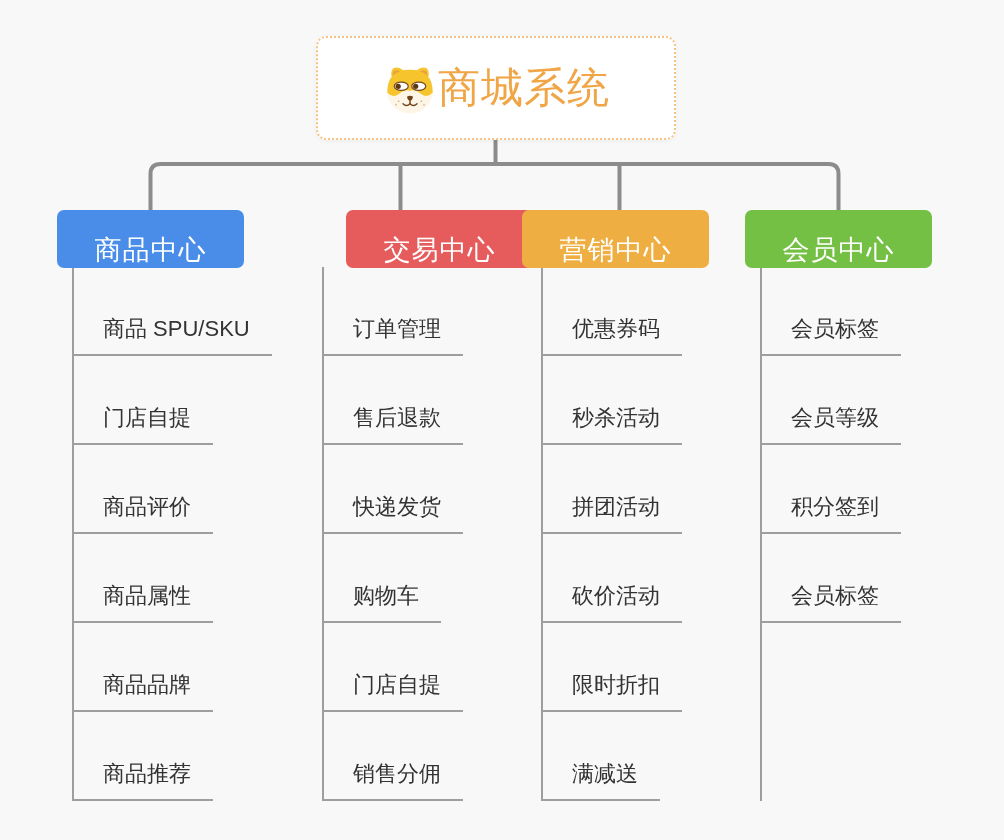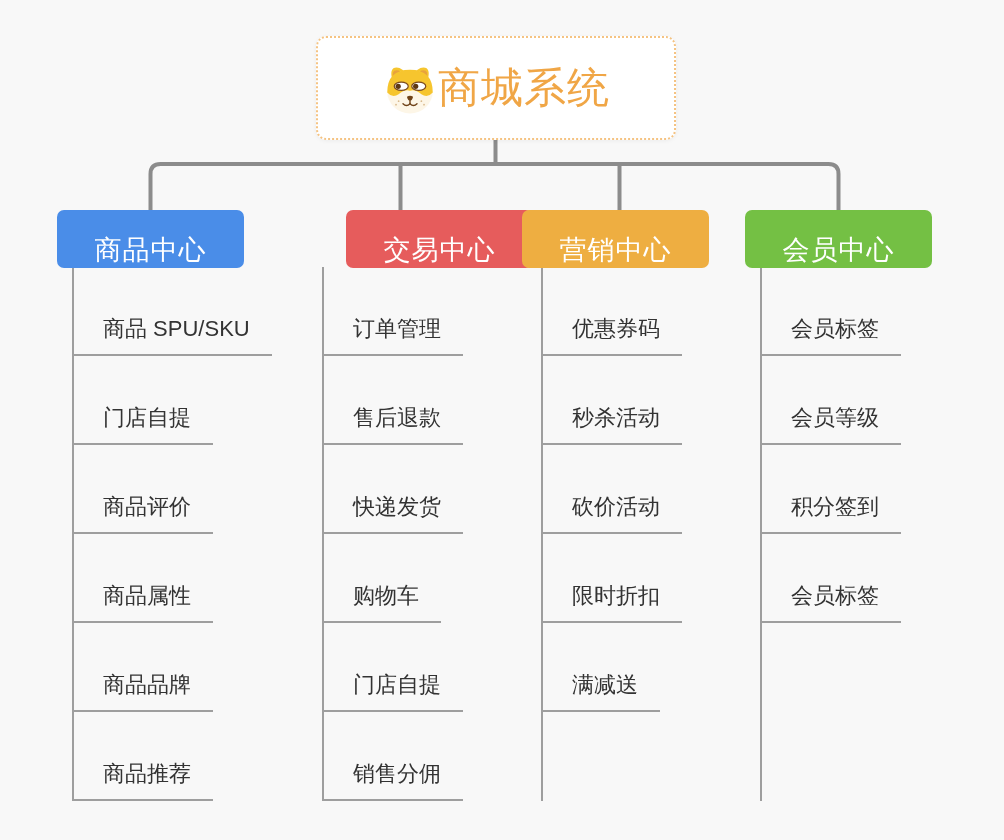--- a/index.html
+++ b/index.html
@@ -144,20 +144,23 @@
         <span class="branch-label">营销中心</span>
       </div>
       <div class="leaf-col" style="left: 542px;">
         <div class="leaf">
           <span class="leaf-label">优惠券码</span>
         </div>
         <div class="leaf">
           <span class="leaf-label">秒杀活动</span>
         </div>
         <div class="leaf">
+          <span class="leaf-label">拼团活动</span>
+        </div>
+        <div class="leaf">
           <span class="leaf-label">砍价活动</span>
         </div>
         <div class="leaf">
           <span class="leaf-label">限时折扣</span>
         </div>
         <div class="leaf">
           <span class="leaf-label">满减送</span>
         </div>
       </div>
       <div class="branch-box" style="left: 745px; background: rgb(116, 192, 68);">

